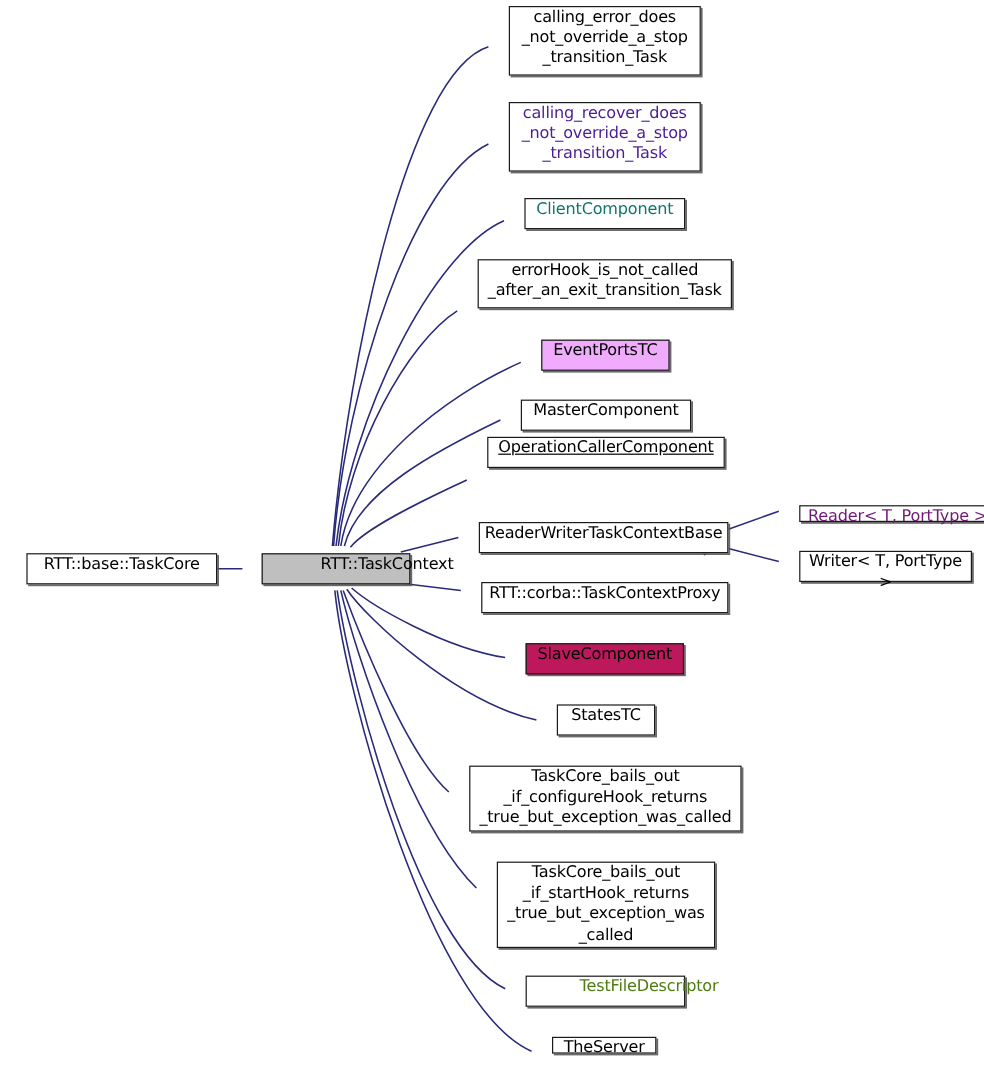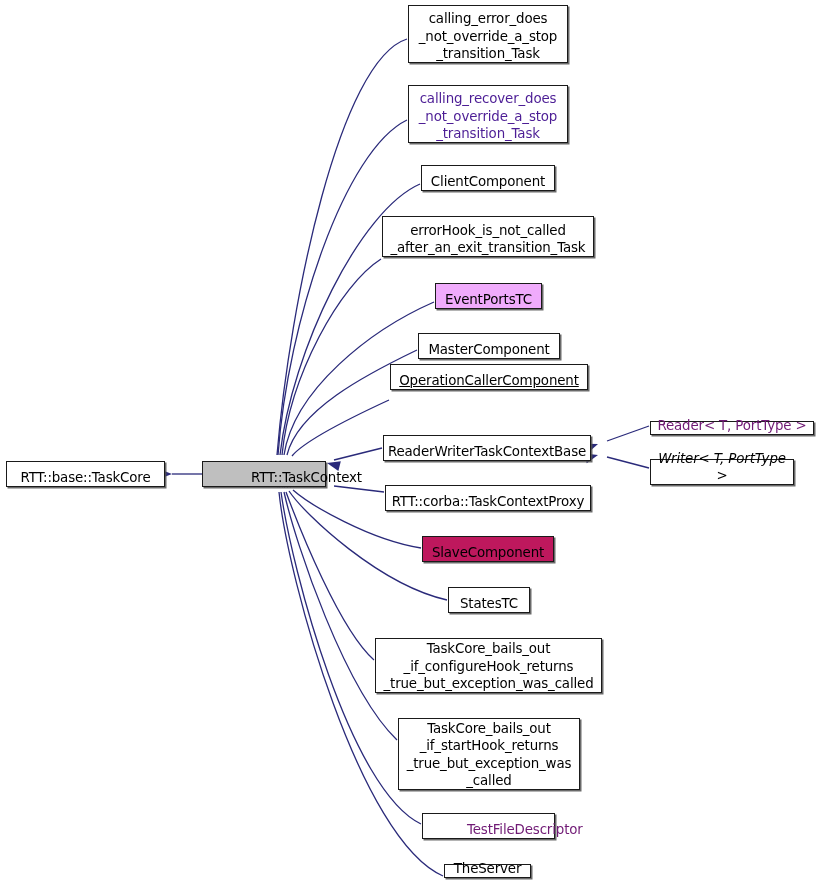--- a/index.html
+++ b/index.html
@@ -27,25 +27,26 @@
   .node {
     position: absolute;
     box-sizing: border-box;
     border: 1px solid #1a1a1a;
     background: #ffffff;
     color: #000000;
     font-size: 13.4px;
     line-height: 17.2px;
     text-align: center;
     display: flex;
-    align-items: flex-end;
+    align-items: flex-start;
     justify-content: center;
     box-shadow: 1.5px 1.5px 0 0 rgba(80,80,80,0.85);
     white-space: pre-line;
     letter-spacing: -0.15px;
+    margin-left: 16px;
   }
   .node.highlight {
     background: #bfbfbf;
     padding-left: 48px;
   }
   .node-label {
     display: block;
     width: 100%;
     padding: 0 3px;
     white-space: pre-line;
@@ -133,36 +134,36 @@
 
   <div id="nodes">
       <div class="node" style="left: 6px; top: 461px; width: 159px; height: 26px; border-color: rgb(26, 26, 26); color: rgb(0, 0, 0); background: rgb(255, 255, 255);"><span class="node-label">RTT::base::TaskCore</span></div>
       <div class="node highlight" style="left: 202px; top: 461px; width: 124px; height: 26px; border-color: rgb(26, 26, 26); color: rgb(0, 0, 0); background: rgb(191, 191, 191);"><span class="node-label">RTT::TaskContext</span></div>
       <div class="node" style="left: 408px; top: 5px; width: 160px; height: 58px; border-color: rgb(26, 26, 26); color: rgb(0, 0, 0); background: rgb(255, 255, 255);"><span class="node-label">calling_error_does
 _not_override_a_stop
 _transition_Task</span></div>
       <div class="node" style="left: 408px; top: 85px; width: 160px; height: 58px; border-color: rgb(26, 26, 26); color: #4c1d95; background: rgb(255, 255, 255);"><span class="node-label">calling_recover_does
 _not_override_a_stop
 _transition_Task</span></div>
-      <div class="node" style="left: 421px; top: 165px; width: 134px; height: 26px; border-color: rgb(26, 26, 26); color: #000000; background: rgb(255, 255, 255);"><span class="node-label">ClientComponent</span></div>
+      <div class="node" style="left: 421px; top: 165px; width: 134px; height: 26px; border-color: rgb(26, 26, 26); color: #0f766e; background: rgb(255, 255, 255);"><span class="node-label">ClientComponent</span></div>
       <div class="node" style="left: 382px; top: 216px; width: 212px; height: 41px; border-color: rgb(26, 26, 26); color: rgb(0, 0, 0); background: rgb(255, 255, 255);"><span class="node-label">errorHook_is_not_called
 _after_an_exit_transition_Task</span></div>
       <div class="node" style="left: 435px; top: 283px; width: 107px; height: 26px; border-color: rgb(26, 26, 26); color: rgb(0, 0, 0); background: #f0abfc;"><span class="node-label">EventPortsTC</span></div>
       <div class="node" style="left: 418px; top: 333px; width: 142px; height: 26px; border-color: rgb(26, 26, 26); color: rgb(0, 0, 0); background: rgb(255, 255, 255);"><span class="node-label">MasterComponent</span></div>
       <div class="node" style="left: 390px; top: 364px; width: 198px; height: 26px; border-color: rgb(26, 26, 26); color: rgb(0, 0, 0); background: rgb(255, 255, 255); text-decoration: underline;"><span class="node-label">OperationCallerComponent</span></div>
       <div class="node" style="left: 383px; top: 435px; width: 208px; height: 26px; border-color: rgb(26, 26, 26); color: rgb(0, 0, 0); background: rgb(255, 255, 255);"><span class="node-label">ReaderWriterTaskContextBase</span></div>
       <div class="node" style="left: 385px; top: 485px; width: 206px; height: 26px; border-color: rgb(26, 26, 26); color: rgb(0, 0, 0); background: rgb(255, 255, 255);"><span class="node-label">RTT::corba::TaskContextProxy</span></div>
       <div class="node" style="left: 422px; top: 536px; width: 132px; height: 26px; border-color: rgb(26, 26, 26); color: rgb(0, 0, 0); background: #be185d;"><span class="node-label">SlaveComponent</span></div>
       <div class="node" style="left: 448px; top: 587px; width: 82px; height: 26px; border-color: rgb(26, 26, 26); color: rgb(0, 0, 0); background: rgb(255, 255, 255);"><span class="node-label">StatesTC</span></div>
       <div class="node" style="left: 375px; top: 638px; width: 227px; height: 55px; border-color: rgb(26, 26, 26); color: rgb(0, 0, 0); background: rgb(255, 255, 255);"><span class="node-label">TaskCore_bails_out
 _if_configureHook_returns
 _true_but_exception_was_called</span></div>
       <div class="node" style="left: 398px; top: 718px; width: 182px; height: 72px; border-color: rgb(26, 26, 26); color: rgb(0, 0, 0); background: rgb(255, 255, 255);"><span class="node-label">TaskCore_bails_out
 _if_startHook_returns
 _true_but_exception_was
 _called</span></div>
-      <div class="node" style="left: 422px; top: 813px; width: 133px; height: 26px; border-color: rgb(26, 26, 26); color: #701a75; background: rgb(255, 255, 255); padding-left: 44px;"><span class="node-label">TestFileDescriptor</span></div>
+      <div class="node" style="left: 422px; top: 813px; width: 133px; height: 26px; border-color: rgb(26, 26, 26); color: #4d7c0f; background: rgb(255, 255, 255); padding-left: 44px;"><span class="node-label">TestFileDescriptor</span></div>
       <div class="node" style="left: 444px; top: 864px; width: 87px; height: 14px; border-color: rgb(26, 26, 26); color: rgb(0, 0, 0); background: rgb(255, 255, 255);"><span class="node-label">TheServer</span></div>
       <div class="node" style="left: 650px; top: 421px; width: 164px; height: 14px; border-color: rgb(26, 26, 26); color: #701a75; background: rgb(255, 255, 255);"><span class="node-label">Reader&lt; T, PortType &gt;</span></div>
-      <div class="node" style="left: 650px; top: 459px; width: 144px; height: 26px; border-color: rgb(26, 26, 26); color: rgb(0, 0, 0); background: rgb(255, 255, 255); font-style: italic;"><span class="node-label">Writer&lt; T, PortType &gt;</span></div>
+      <div class="node" style="left: 650px; top: 459px; width: 144px; height: 26px; border-color: rgb(26, 26, 26); color: rgb(0, 0, 0); background: rgb(255, 255, 255);"><span class="node-label">Writer&lt; T, PortType &gt;</span></div>
     </div>
 
 </div>
 
 </body></html>

